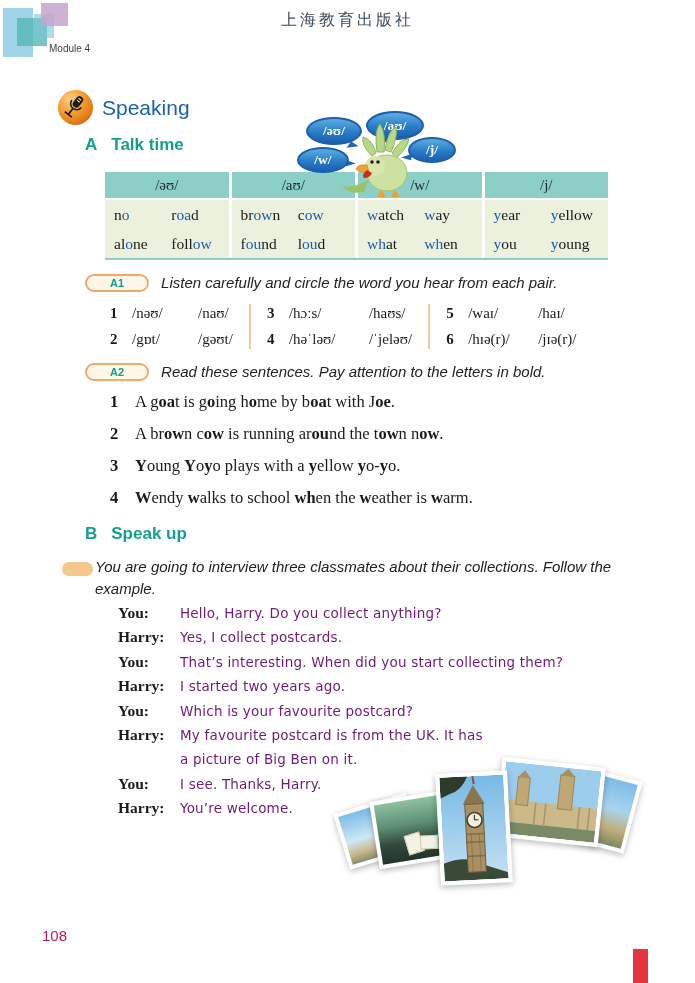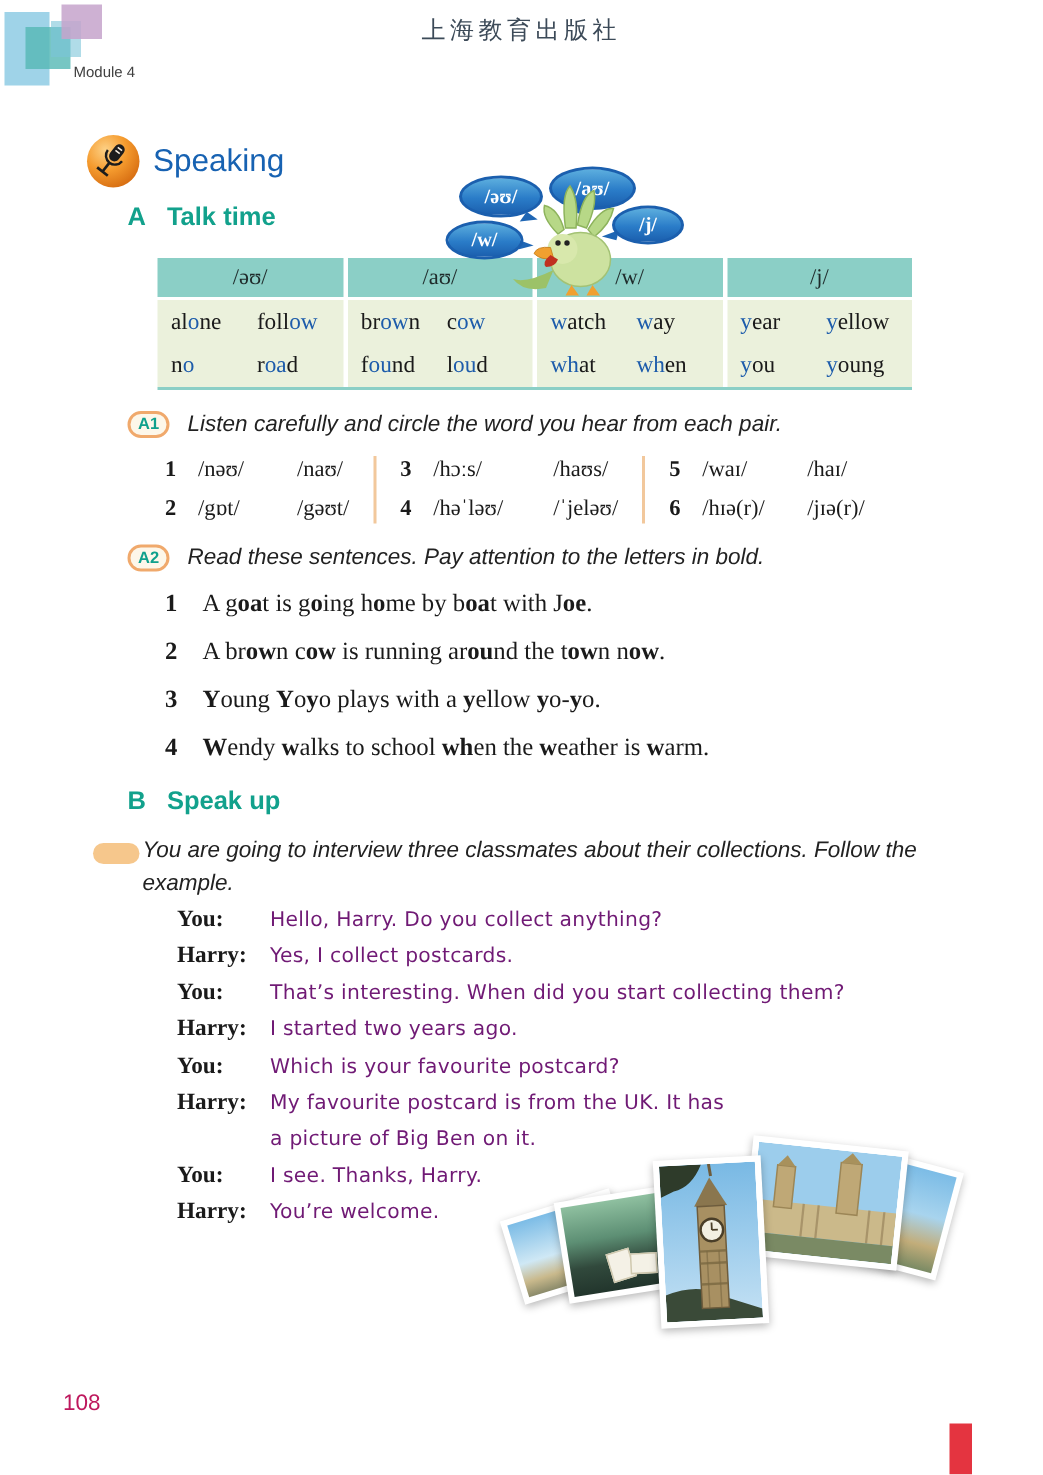--- a/index.html
+++ b/index.html
@@ -53,21 +53,21 @@
                    justify-content:center;font-size:15px;color:#1e2a2a}
   .t-body{display:grid;grid-template-columns:repeat(4,1fr);column-gap:3px;margin-top:2px}
   .t-col{background:#ebf1dc}
   .t-cellrow{display:grid;grid-template-columns:1fr 1fr;height:29px;align-items:center;
              padding-left:9px;font-size:15.5px}
   .word .hl{color:#1d5cab}
 
   
   .badge{display:inline-block;background:#fdf7ea;border:2px solid #f0a96c;border-radius:9px;
          color:#0fa08c;font-family:"Liberation Sans",sans-serif;font-weight:bold;
-         font-size:11px;padding:0 5px;line-height:14px;margin-right:8px;vertical-align:1px}
+         font-size:11px;padding:0 23px;line-height:14px;margin-right:8px;vertical-align:1px}
   .instr{font-family:"Liberation Sans",sans-serif;font-style:italic;font-size:15px;color:#222}
   .a1-block{left:85px;top:274px}
   .a1-groups{display:flex;margin-top:12px;margin-left:25px}
   .a1-group{display:grid;grid-template-columns:22px 66px auto;row-gap:7px;align-content:start}
   .a1-group.g2{grid-template-columns:22px 80px auto}
   .a1-group.g3{grid-template-columns:22px 70px auto}
   .a1-div{width:2px;background:#f2c89c;margin:0 16px;align-self:stretch}
   .a1-group span{font-size:15px;line-height:19px}
   .a1-group .num{font-weight:bold}
 
@@ -174,26 +174,26 @@
 <div class="abs t-table">
   <div class="t-head" id="t-head">
       <div class="t-hcell">/əʊ/</div>
       <div class="t-hcell">/aʊ/</div>
       <div class="t-hcell">/w/</div>
       <div class="t-hcell">/j/</div>
     </div>
   <div class="t-body" id="t-body">
       <div class="t-col">
         <div class="t-cellrow">
+          <span class="word"><span>n</span><span class="hl">o</span><span></span></span>
+          <span class="word"><span>r</span><span class="hl">oa</span><span>d</span></span>
+        </div>
+        <div class="t-cellrow">
           <span class="word"><span>al</span><span class="hl">o</span><span>ne</span></span>
           <span class="word"><span>foll</span><span class="hl">ow</span><span></span></span>
-        </div>
-        <div class="t-cellrow">
-          <span class="word"><span>n</span><span class="hl">o</span><span></span></span>
-          <span class="word"><span>r</span><span class="hl">oa</span><span>d</span></span>
         </div>
       </div>
       <div class="t-col">
         <div class="t-cellrow">
           <span class="word"><span>br</span><span class="hl">ow</span><span>n</span></span>
           <span class="word"><span>c</span><span class="hl">ow</span><span></span></span>
         </div>
         <div class="t-cellrow">
           <span class="word"><span>f</span><span class="hl">ou</span><span>nd</span></span>
           <span class="word"><span>l</span><span class="hl">ou</span><span>d</span></span>

